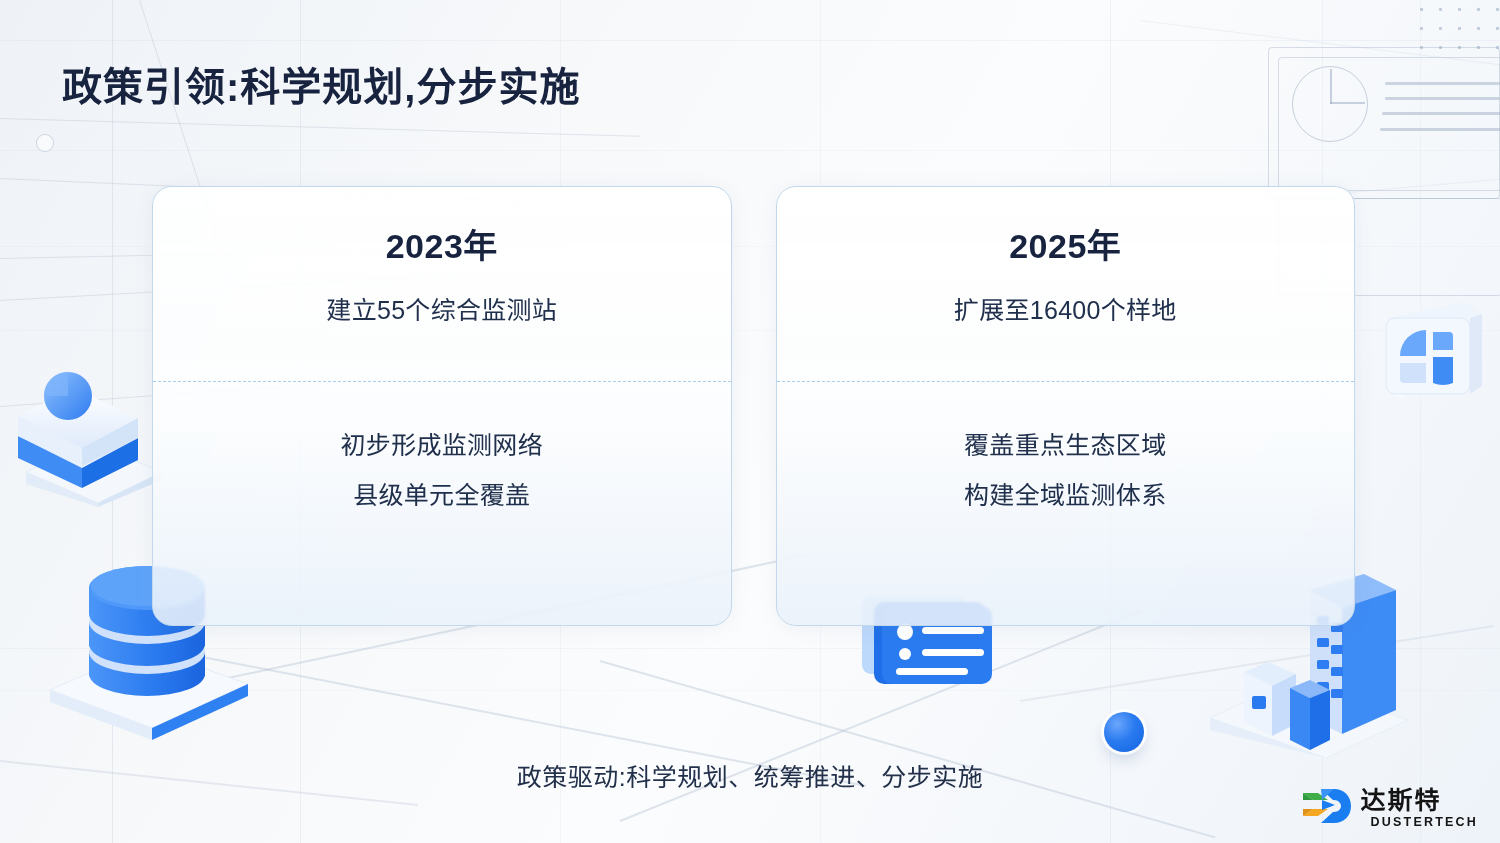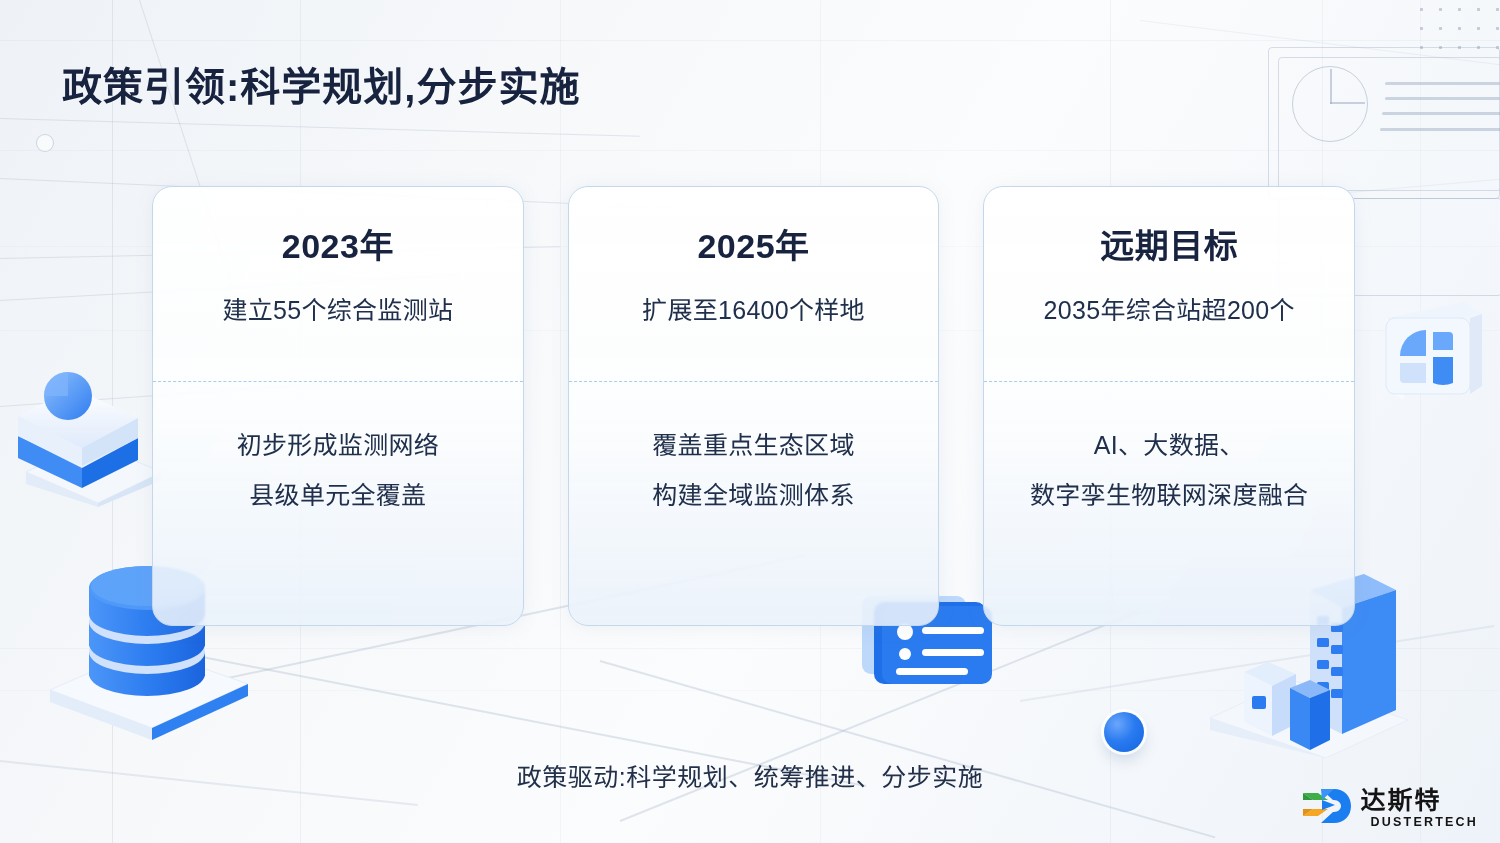--- a/index.html
+++ b/index.html
@@ -311,29 +311,20 @@
     <div class="card">
       <div class="card-year">2025年</div>
       <div class="card-sub">扩展至16400个样地</div>
       <div class="divider"></div>
       <div class="card-body">
         <div class="line">覆盖重点生态区域</div>
         <div class="line">构建全域监测体系</div>
       </div>
     </div>
 
-    <div class="card">
-      <div class="card-year">远期目标</div>
-      <div class="card-sub">2035年综合站超200个</div>
-      <div class="divider"></div>
-      <div class="card-body">
-        <div class="line">AI、大数据、</div>
-        <div class="line">数字孪生物联网深度融合</div>
-      </div>
-    </div>
 
   </div>
 
   <div class="footer-note">政策驱动:科学规划、统筹推进、分步实施</div>
 
   <div class="logo">
     <span class="logo-mark">
       <svg width="50" height="42" viewBox="0 0 50 42">
         <polygon points="1,6 16,6 26,13 11,13" fill="#3fae49"></polygon>
         <polygon points="1,6 1,13 11,13" fill="#2f9a3c"></polygon>

